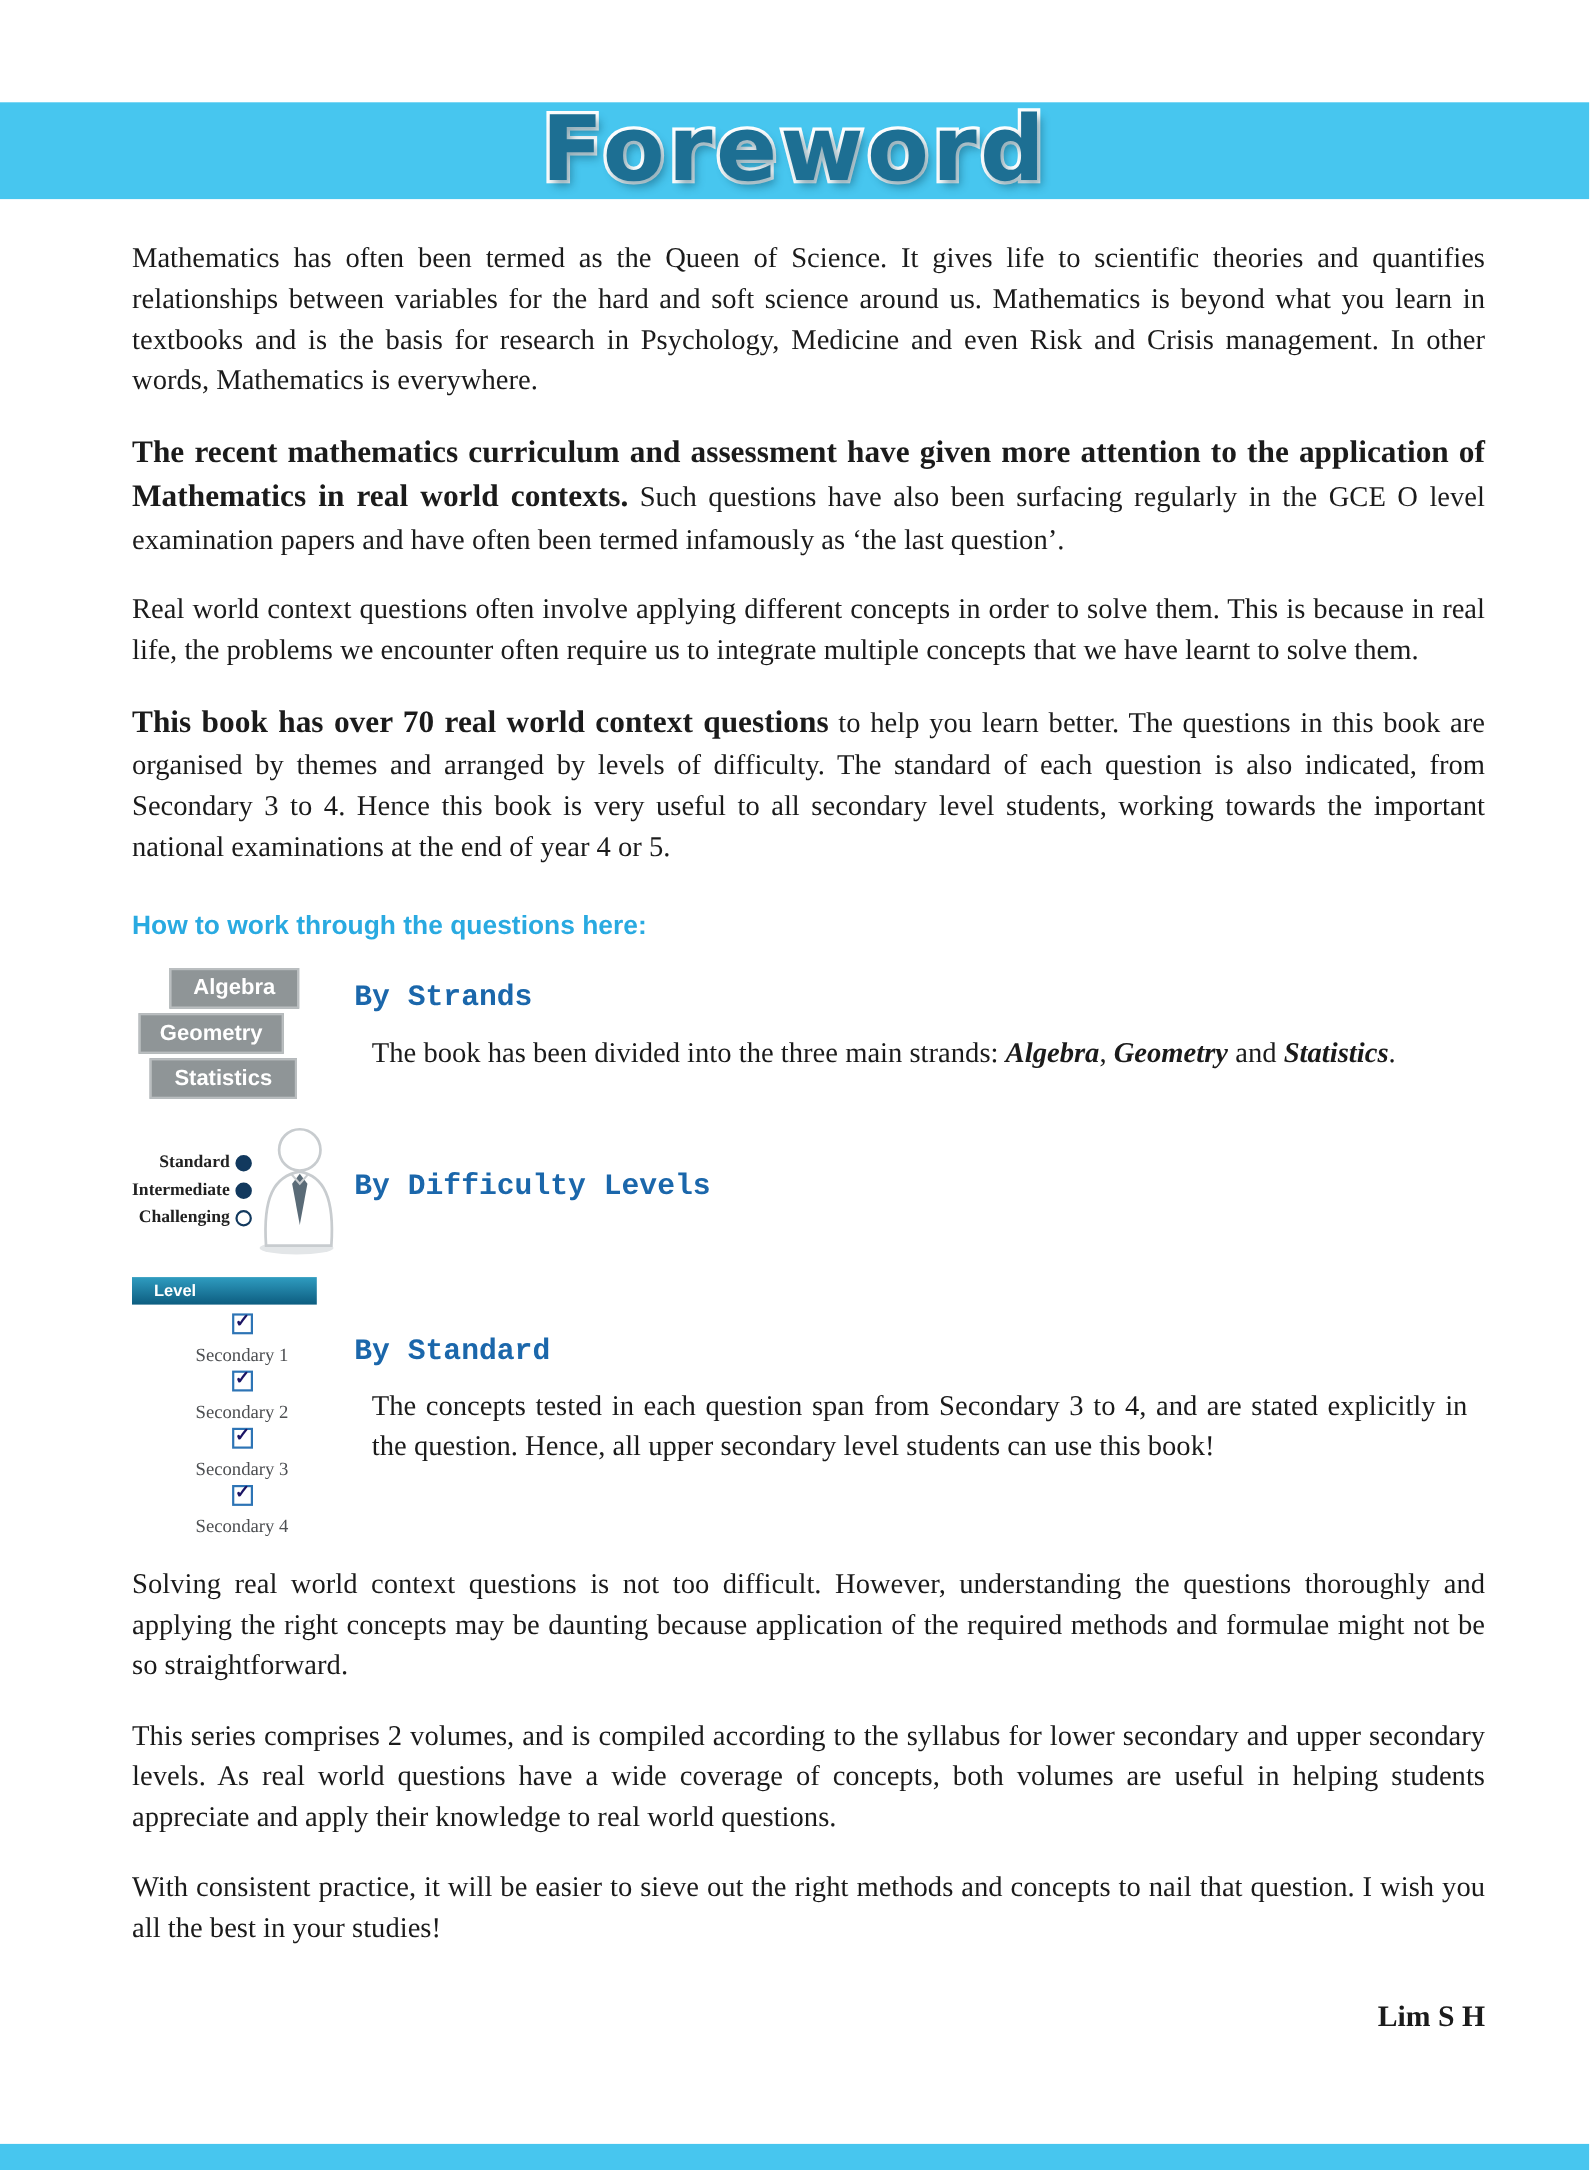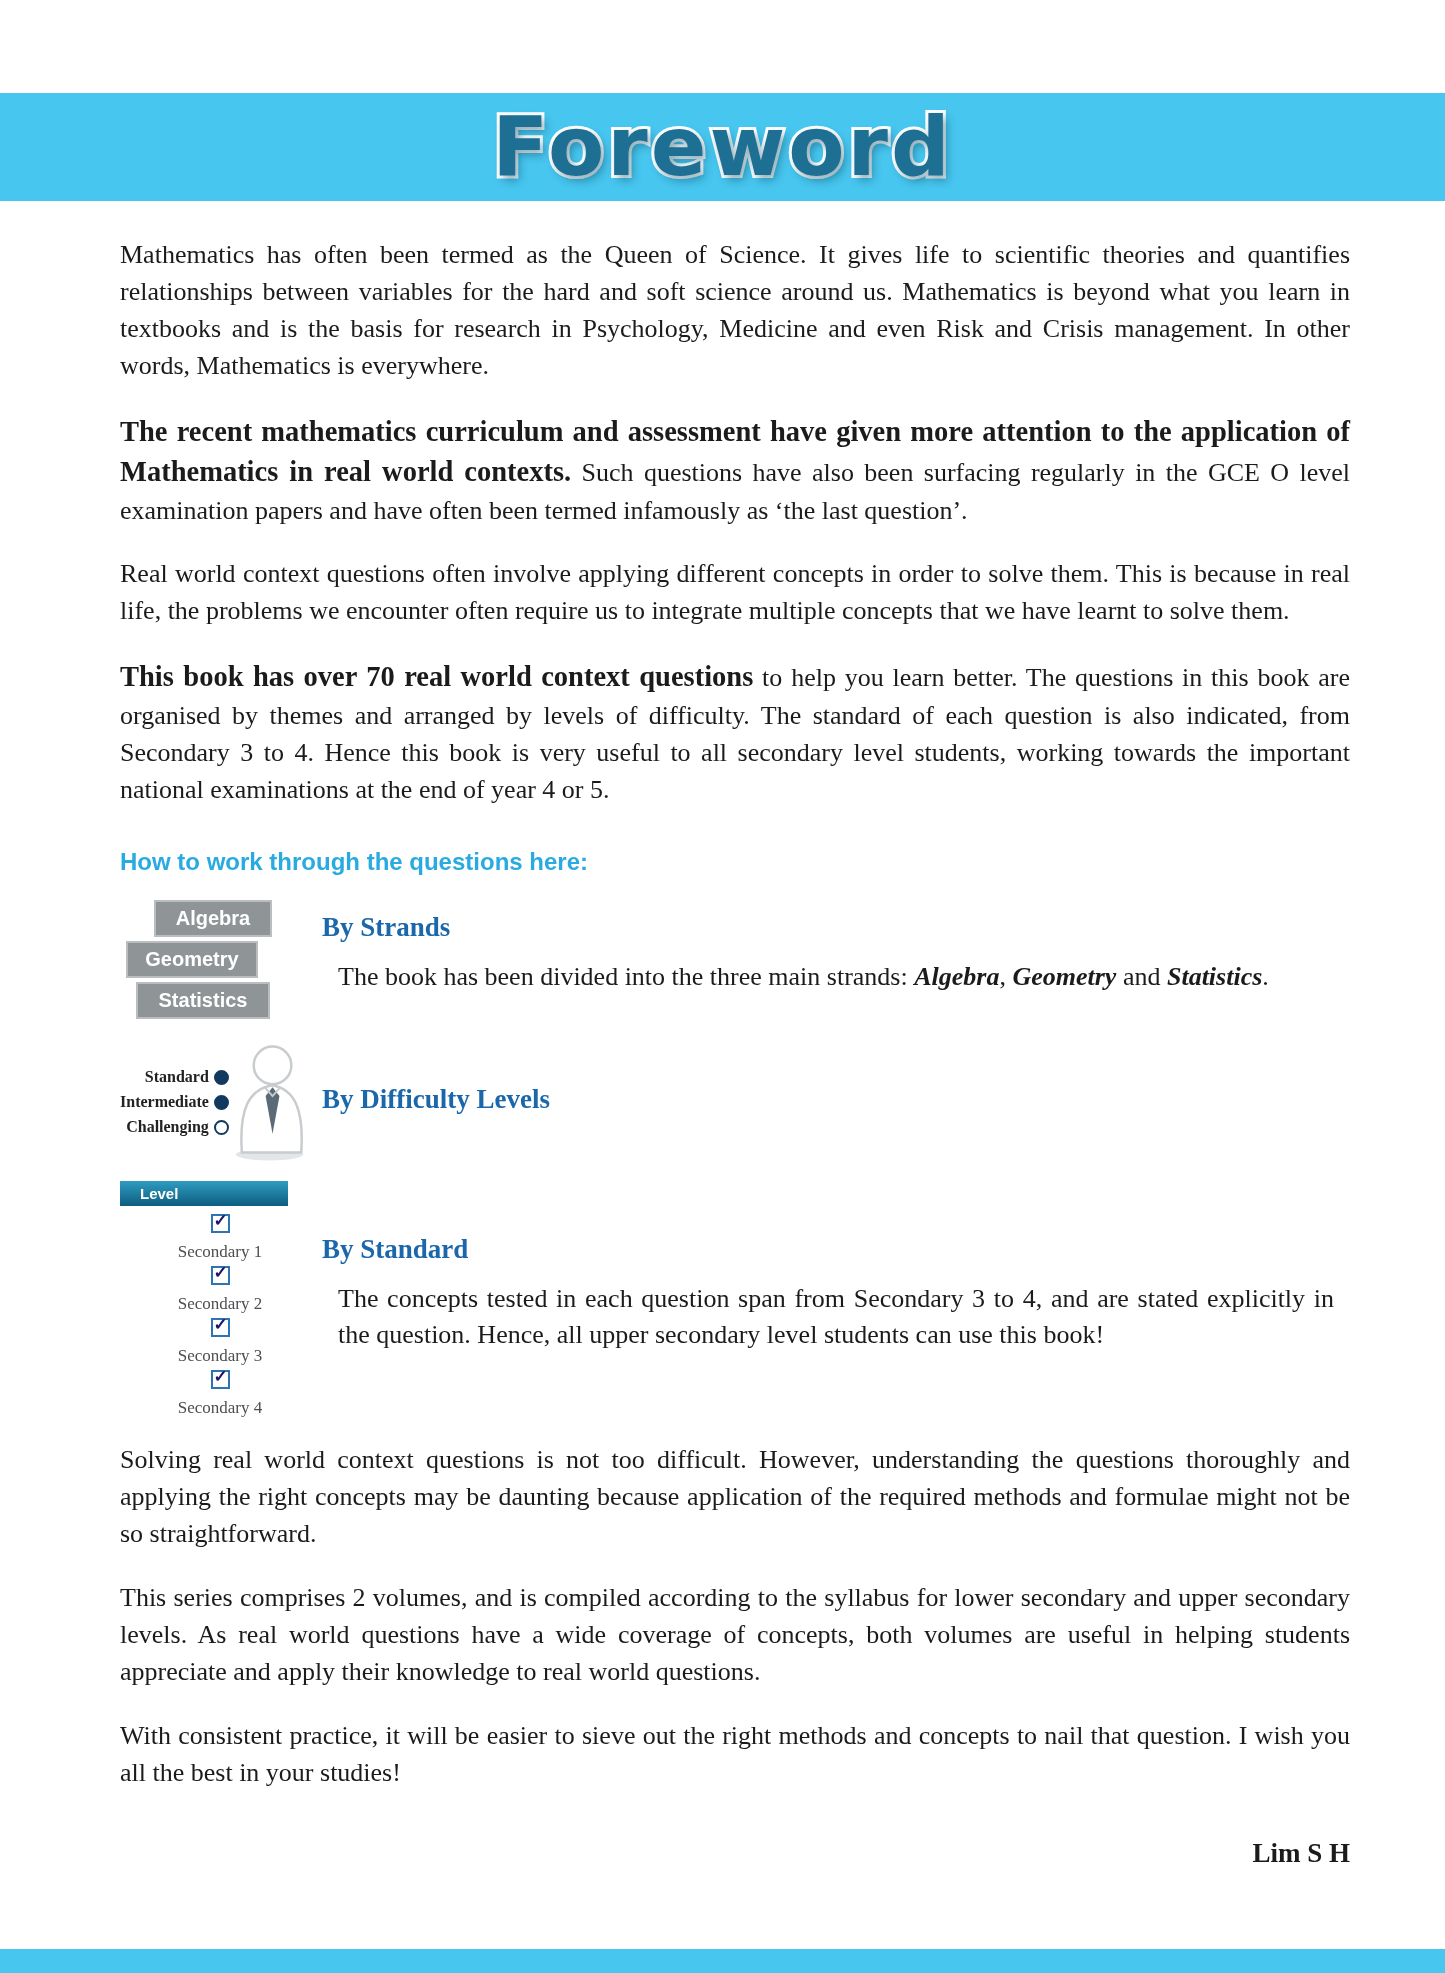--- a/index.html
+++ b/index.html
@@ -1,38 +1,38 @@
 <!DOCTYPE html>
 <html style="--band: #47c6ef; --accent: #29aae1; --blue: #1b67ab; --title: #1d6f93;"><head>
 <meta charset="utf-8">
 <style>
   html,body{margin:0;padding:0;background:#ffffff;}
   .page{position:relative;width:1445px;height:1973px;background:#ffffff;overflow:hidden;
         font-family:"Liberation Serif", serif;color:#1b1b1b;}
   .top-space{height:93px;}
-  .title-band{height:108px;background:var(--band,#47c6ef);display:flex;align-items:center;justify-content:center;}
+  .title-band{height:88px;background:var(--band,#47c6ef);display:flex;align-items:center;justify-content:center;}
   .foreword-title{
     font-family:"DejaVu Sans", sans-serif;
     font-weight:700;font-size:82px;letter-spacing:3px;
     color:var(--title,#1d6f93);
     -webkit-text-stroke:6px #ffffff;
     paint-order:stroke fill;
     text-shadow:4px 5px 8px rgba(10,70,95,.45);
     margin:0;line-height:1;
   }
   .content{padding:36px 95px 0 120px;font-size:26px;}
   .content p.body{margin:0 0 27px;text-align:justify;line-height:1.42;}
   .lead{font-weight:700;font-size:28.5px;}
   .bi{font-weight:700;font-style:italic;}
   .how-heading{font-family:"Liberation Sans", sans-serif;color:var(--accent,#29aae1);
     font-size:24px;font-weight:700;margin:40px 0 24px;}
   .method-row{display:flex;align-items:center;margin:0 0 20px;}
   .method-graphic{width:190px;flex:none;}
   .method-text{flex:1;padding-left:12px;}
-  .method-heading{color:var(--blue,#1b67ab);font-weight:700;font-size:27px;margin:0 0 6px;}
+  .method-heading{color:var(--blue,#1b67ab);font-weight:700;font-size:27px;margin:0 0 6px;font-family:Liberation Mono, monospace;}
   .method-body{margin:16px;text-align:justify;line-height:1.42;}
   
   .strand-box{background:#8f9597;color:#ffffff;font-family:"Liberation Sans",sans-serif;
     font-weight:700;font-size:20px;text-align:center;padding:5px 0;margin-bottom:4px;
     border:2px solid #babec0;box-sizing:border-box;}
   .strand-box.b0{width:118px;margin-left:34px;}
   .strand-box.b1{width:132px;margin-left:6px;}
   .strand-box.b2{width:134px;margin-left:16px;}
   
   .diff-wrap{display:flex;align-items:center;}

